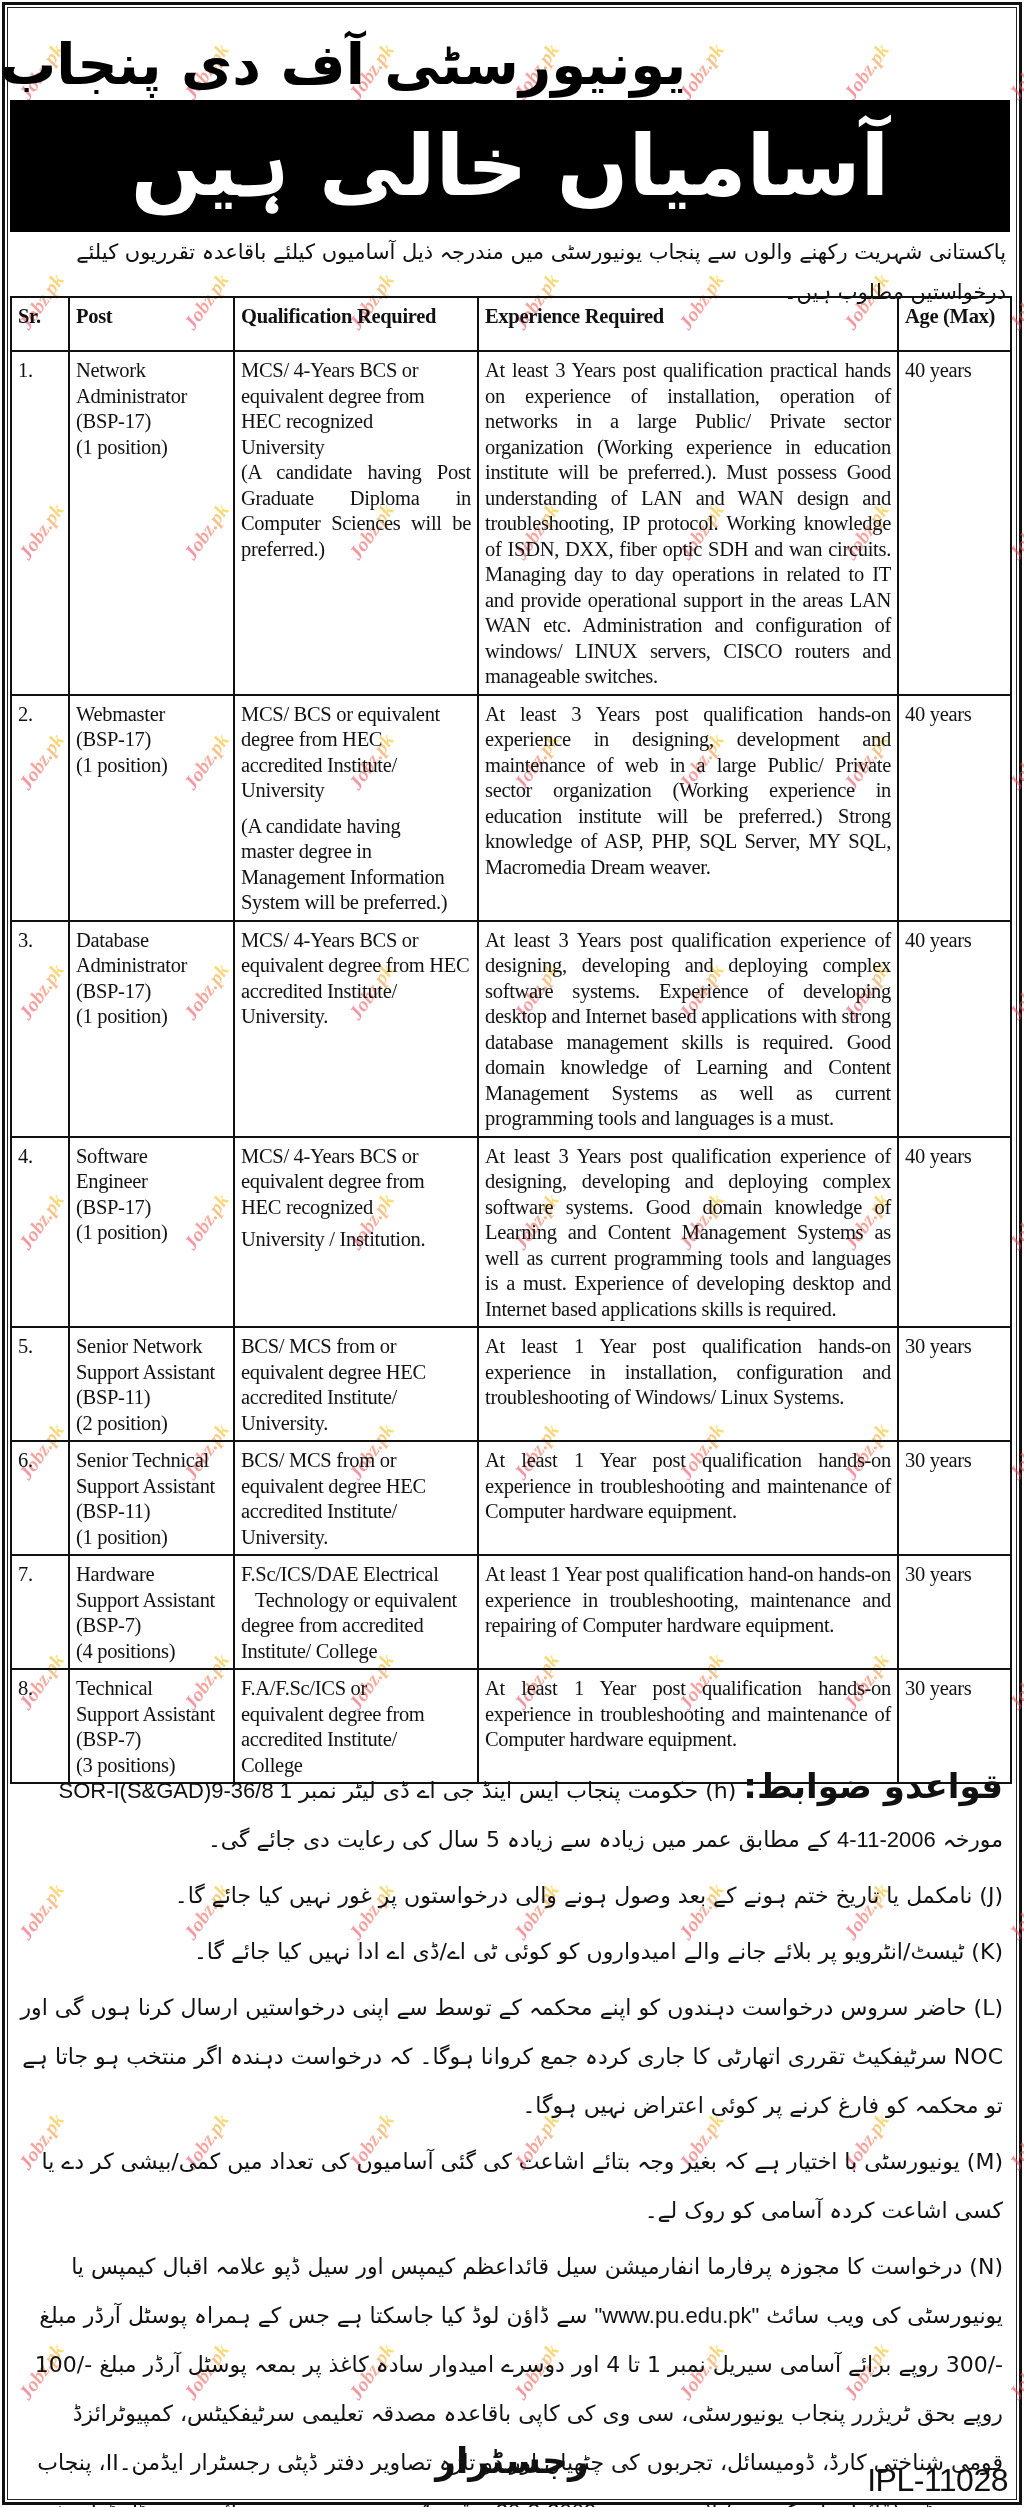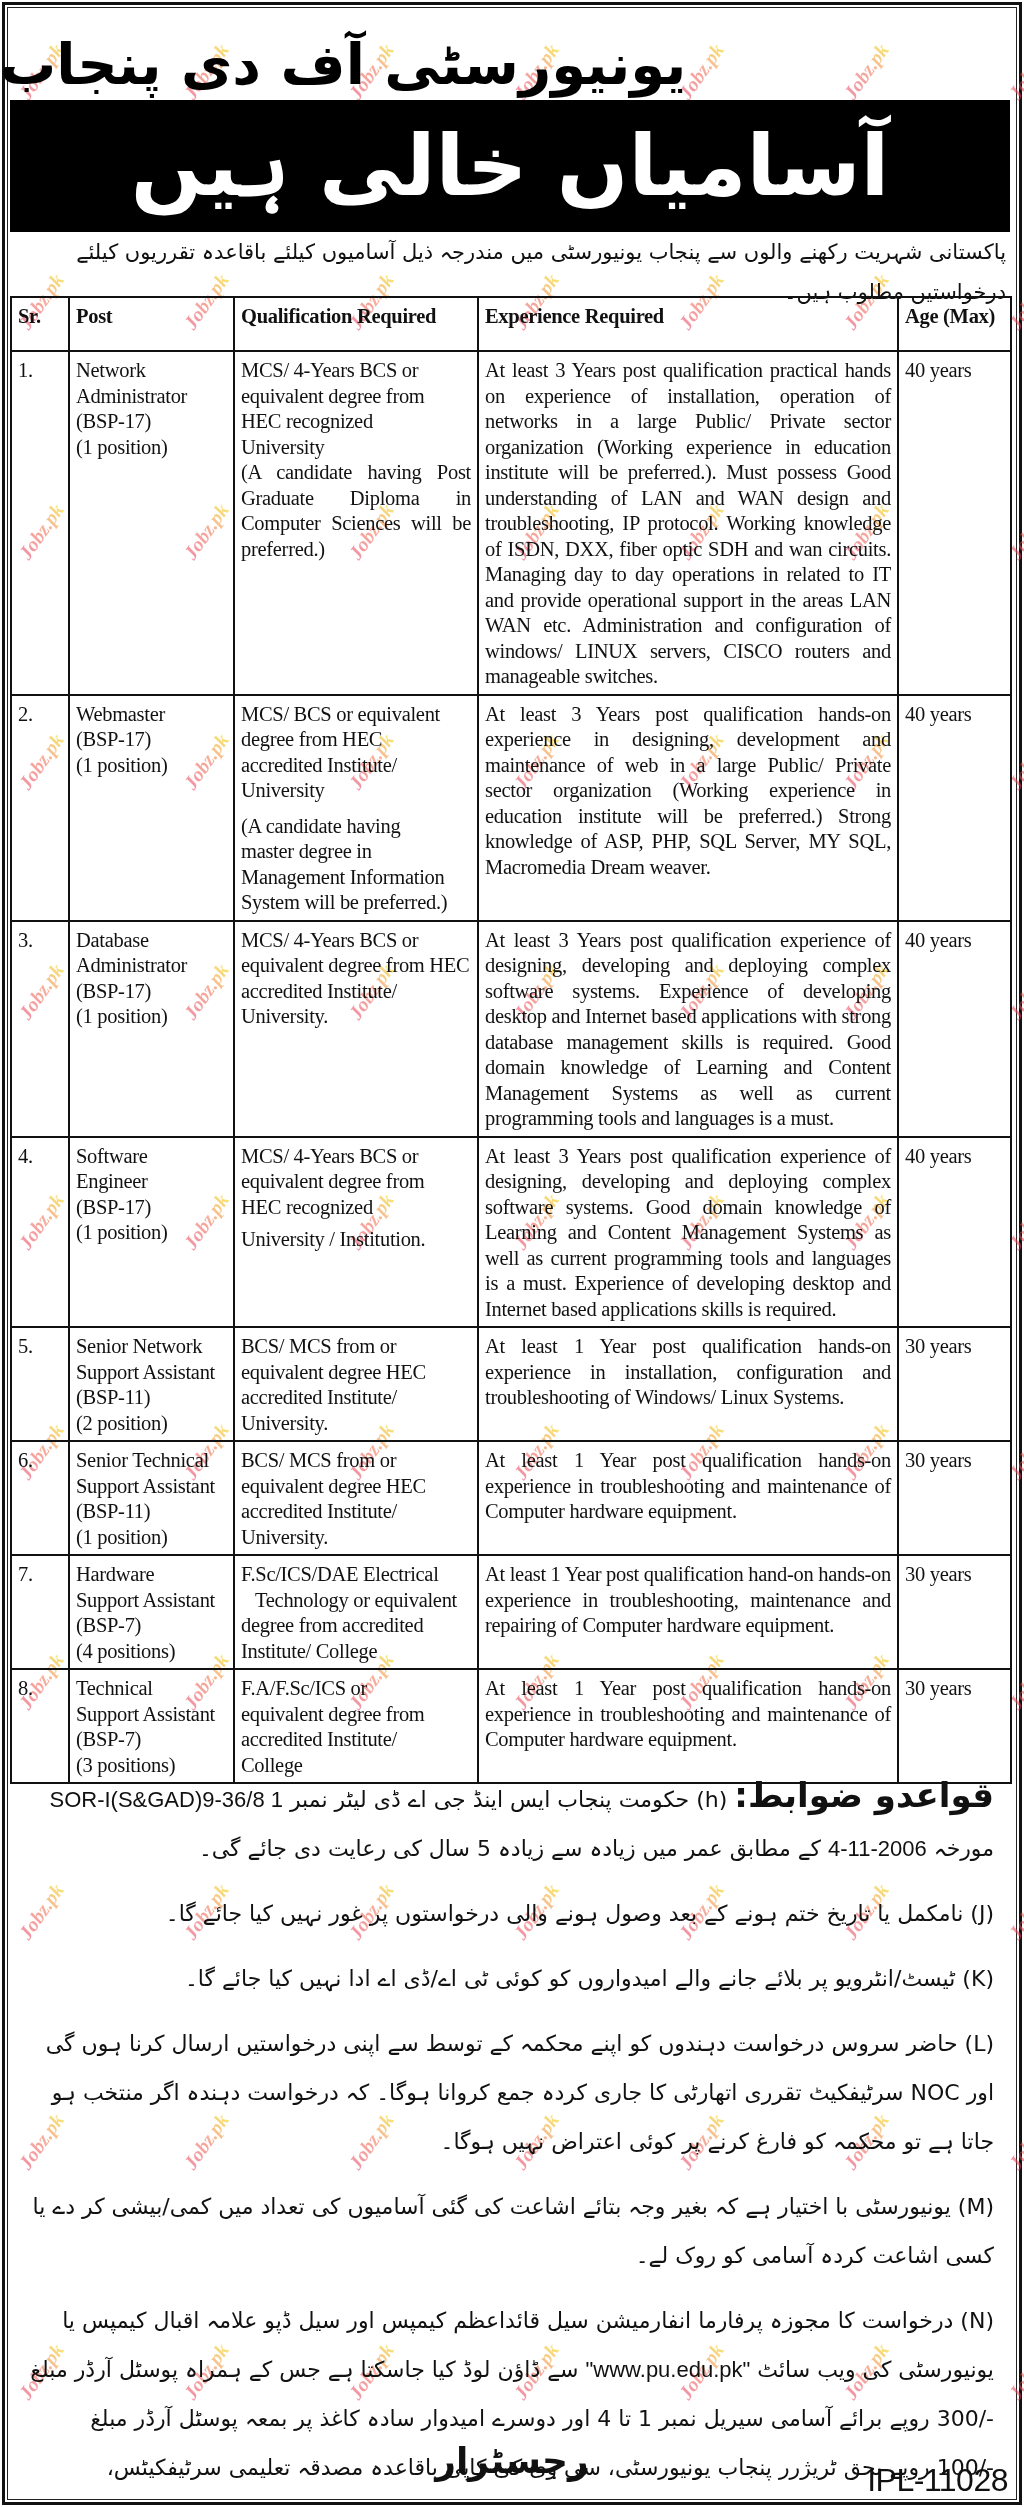--- a/index.html
+++ b/index.html
@@ -10,21 +10,21 @@
   .title { position:absolute; left:0; right:0; top:32px; text-align:left; font-family:"DejaVu Sans", sans-serif; font-weight:bold; font-size:56px; direction:rtl; color:#000; letter-spacing:1px; }
   .banner { position:absolute; left:10px; top:100px; width:1000px; height:132px; background:#000; color:#fff; text-align:center; direction:rtl; font-family:"DejaVu Sans", sans-serif; font-weight:bold; font-size:84px; line-height:132px; }
   .intro { position:absolute; left:10px; right:14px; top:232px; height:40px; direction:rtl; text-align:right; font-family:"DejaVu Sans", sans-serif; font-size:21px; line-height:40px; padding-right:4px; }
   table.jobs { position:absolute; left:10px; top:296px; width:1000px; border-collapse:collapse; table-layout:fixed; font-family:"Liberation Serif", serif; font-size:20.5px; line-height:25.5px; letter-spacing:-0.3px; }
   table.jobs th, table.jobs td { border:2px solid #111; vertical-align:top; padding:6px 6px 4px 6px; }
   table.jobs th { font-weight:bold; text-align:left; height:42px;margin-left:28px; }
   table.jobs td.exp, table.jobs td.qual-j { text-align:justify; }
   col.c-sr { width:58px; } col.c-post { width:165px; } col.c-qual { width:244px; } col.c-exp { width:420px; } col.c-age { width:113px; }
   .rules { position:absolute; left:12px; right:14px; top:1755px; direction:rtl; text-align:right; font-family:"DejaVu Sans", sans-serif; font-size:22px; line-height:49px; }
   .rules .heading { font-weight:bold; font-size:34px; letter-spacing:6px; }
-  .rules p { margin:16px; }
+  .rules p { margin:7px; }
   .ltr { direction:ltr; unicode-bidi:embed; font-family:"Liberation Sans", sans-serif; }
   .registrar { position:absolute; left:0; right:0; top:2440px; text-align:center; direction:rtl; font-family:"DejaVu Sans", sans-serif; font-weight:bold; font-size:36px; }
   .ref { position:absolute; right:16px; top:2462px; font-family:"Liberation Sans", sans-serif; font-size:32px; letter-spacing:-0.5px; }
 </style>
 </head>
 <body>
 
 <div class="frame"></div>
 
 <div class="watermarks" id="wm-layer">

